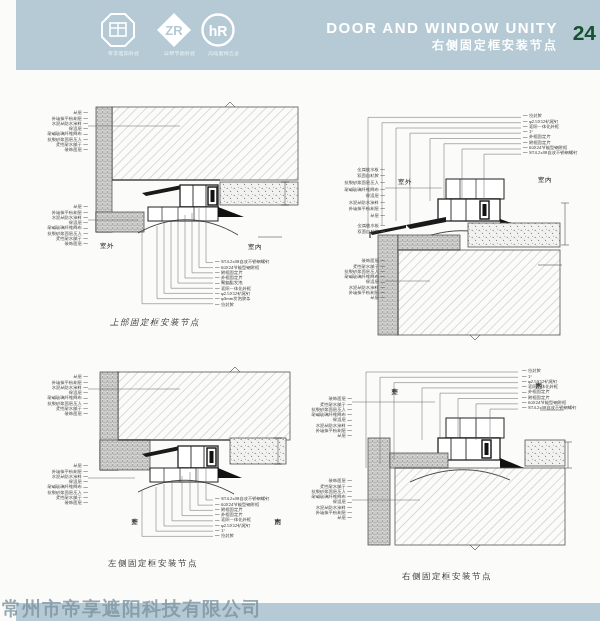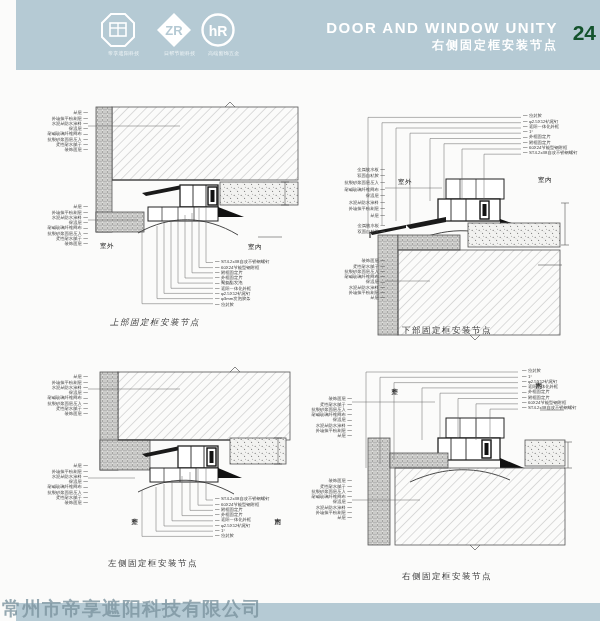--- a/index.html
+++ b/index.html
@@ -281,21 +281,20 @@
       <div class="lbl">柔性耐水腻子</div>
       <div class="lbl">抗裂砂浆面层压入</div>
       <div class="lbl">耐碱玻璃纤维网布</div>
       <div class="lbl">保温层</div>
       <div class="lbl">水泥基防水涂料</div>
       <div class="lbl">外墙抹平粉刷层</div>
       <div class="lbl">基层</div>
     </div>
   <div class="room" style="left:88px;top:82px;">室外</div>
   <div class="room" style="left:228px;top:80px;">室内</div>
-  <div class="caption" style="left:72px;top:230px;width:130px;">下部固定框安装节点</div>
 </div>
 
 <div class="panel" id="panel-3">
   <svg class="drawing" width="270" height="220" viewBox="0 0 270 220">
     <g>
       <rect x="88" y="12" width="172" height="68" fill="url(#hatch)" stroke="#555" stroke-width="0.8"></rect>
       <rect x="70" y="12" width="18" height="98" fill="url(#brick)" stroke="#555" stroke-width="0.8"></rect>
       <rect x="70" y="80" width="50" height="30" fill="url(#brick)" stroke="#555" stroke-width="0.8"></rect>
       <rect x="200" y="78" width="56" height="26" fill="url(#stip)" stroke="#555" stroke-width="0.8"></rect>
       <line x1="88" y1="80" x2="200" y2="80" stroke="#333" stroke-width="1"></line>

